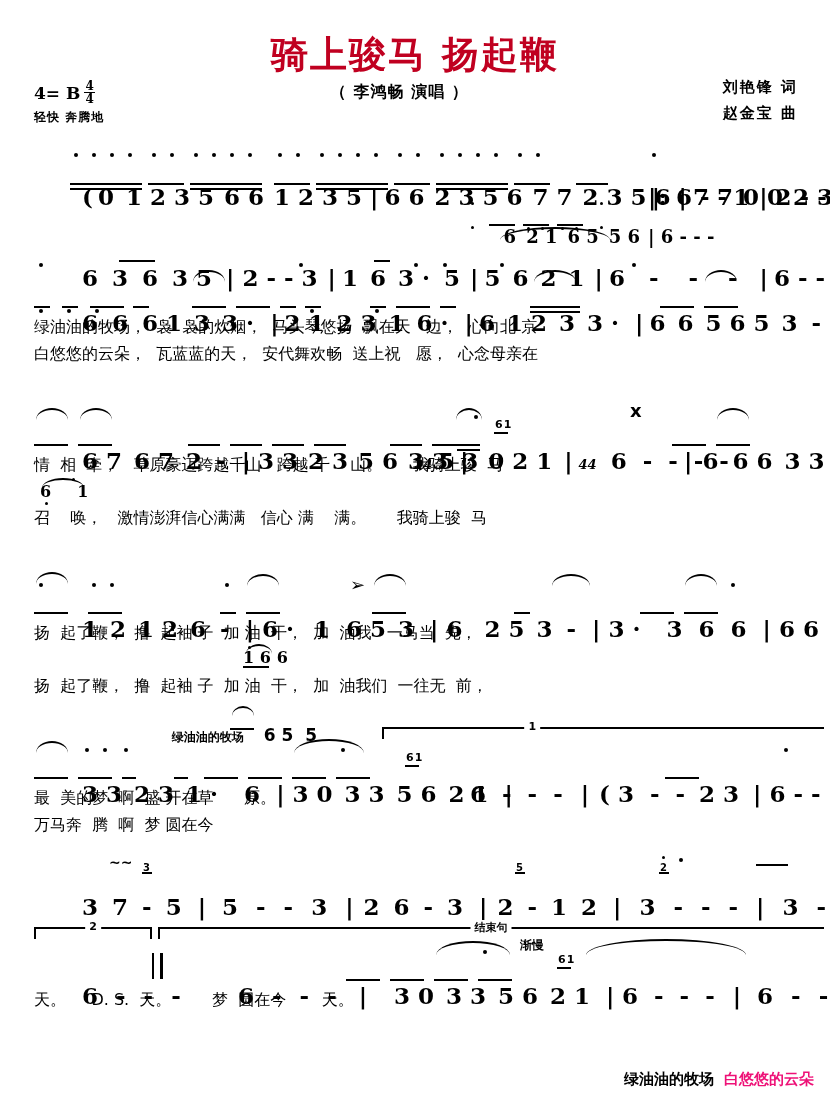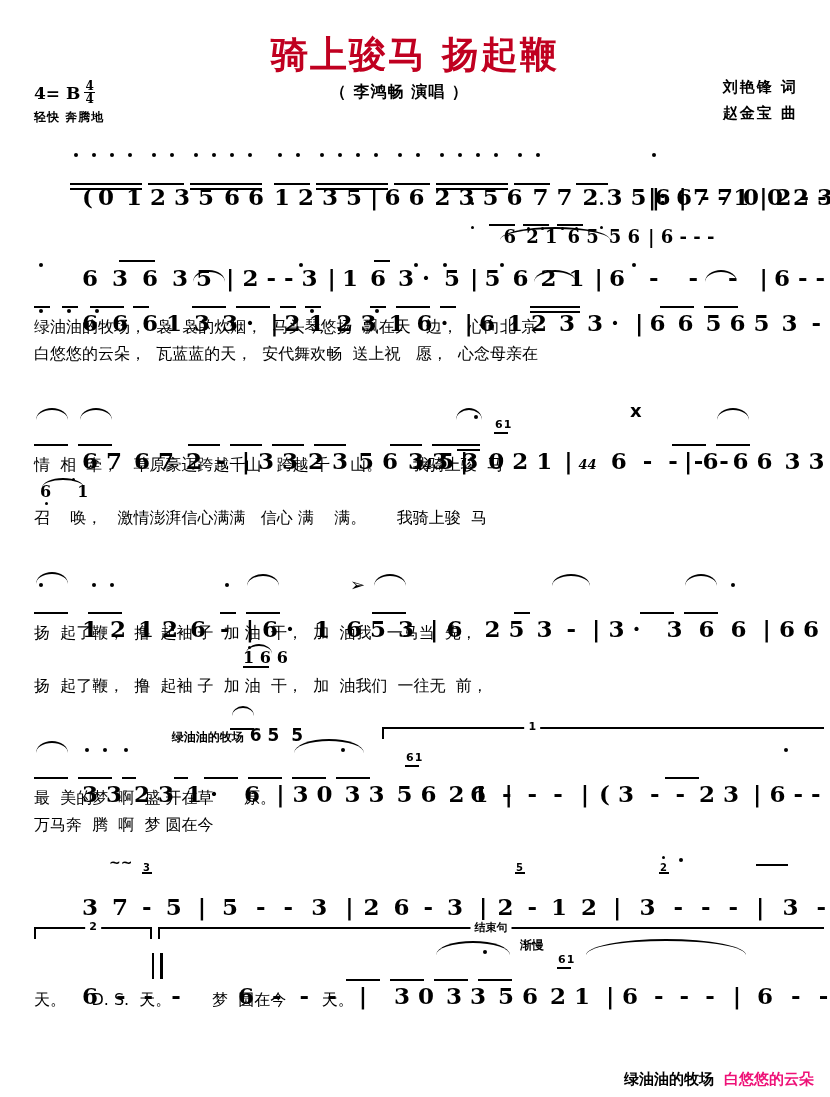--- a/index.html
+++ b/index.html
@@ -303,21 +303,21 @@
     <div class="tinynotes" style="left:243px;top:60px;font-size:16px;">1 6<span style="margin-left:6px;">6</span></div>
     <div>
       <span class="slur" style="left:246px;top:56px;width:26px;height:8px;"></span>
       <span class="dot" style="left:248px;top:58px;width:3px;height:3px;"></span>
       <span class="beam" style="left:243px;top:78px;width:26px;height:1.5px;"></span>
     </div>
     <div class="lyr" style="left:34px;top:88px;">扬  起了鞭，  撸  起袖 子  加 油  干，  加  油我们  一往无  前，</div>
   </div>
 
   <div class="anno" style="left:155px;top:711px;">
-    <span>绿油油的牧场</span><span style="font-size:17px;margin-left:6px;">6 5  5</span>
+    <span>绿油油的牧场</span><span style="font-size:17px;margin-left:20px;">6 5  5</span>
   </div>
   <div>
     <span class="slur" style="left:232px;top:706px;width:22px;height:8px;"></span>
     <span class="beam" style="left:230px;top:728px;width:24px;height:1.5px;"></span>
   </div>
 
   <div class="row" style="top:753px;height:100px;">
     <div class="notes" style="left:34px;top:0;">
       3 3<span style="margin-left:12px;">2 3</span><span style="margin-left:12px;">1 ·</span><span style="margin-left:26px;">6</span><span style="margin-left:16px;">|</span><span style="margin-left:8px;">3 0</span><span style="margin-left:12px;">3 3</span><span style="margin-left:12px;">5 6</span><span style="margin-left:12px;">2 1</span><span style="margin-left:16px;">|</span></div>
     <div class="notes" style="left:408px;top:0;">

